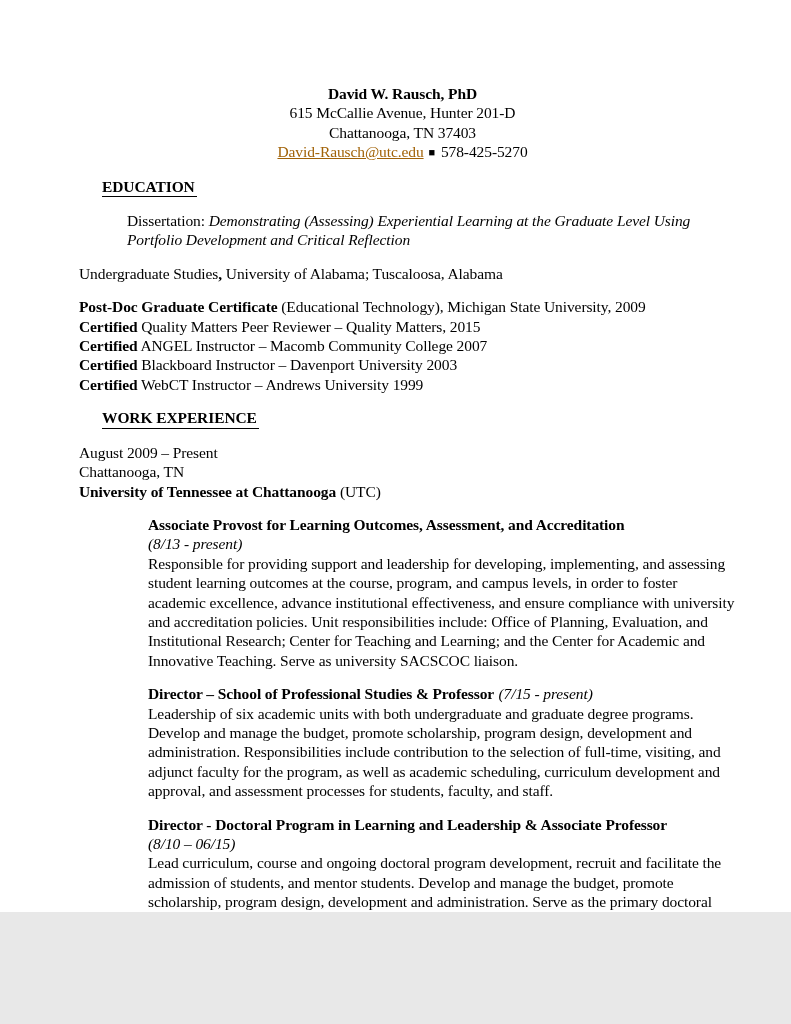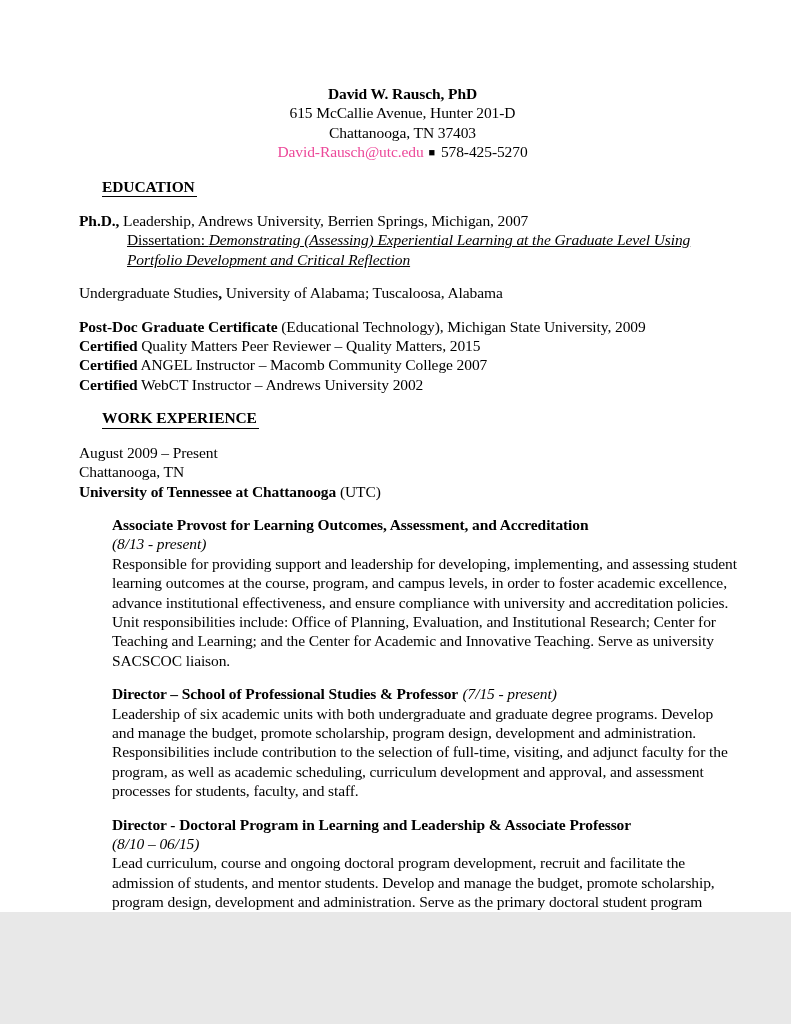--- a/index.html
+++ b/index.html
@@ -8,62 +8,62 @@
   .page {
     width: 791px; height: 912px; background: #ffffff; color: #000000;
     padding: 84px 54px 0 79px; overflow: hidden;
     font-size: 15.5px; line-height: 19.4px; letter-spacing: -0.1px;
   }
   p { margin: 0; }
   .b { font-weight: bold; }
   .i { font-style: italic; }
   .header { text-align: center; margin-left: -11px; margin-bottom: 14px; }
   .email {
-    color: #ec4899; cursor: pointer;
+    color: #a16207; text-decoration: underline; cursor: pointer;
     padding-right: 3px;
   }
   .sq { font-size: 11px; vertical-align: 1px; padding: 0 2px; }
   .section-heading {
     font-weight: bold; margin-bottom: 14px; margin-left: 23px;
   }
   .section-heading span {
     display: inline-block; border-bottom: 1.6px solid #000; padding-right: 2px;
   }
   .block { margin-bottom: 14px; }
-  .indent1 { margin-left: 48px; text-decoration: underline; }
-  .job { margin-left: 33px; margin-bottom: 14px; }
+  .indent1 { margin-left: 48px; }
+  .job { margin-left: 69px; margin-bottom: 14px; }
   .pos-dates-inline { margin-left: 0.28em; }
 </style>
 </head>
 <body>
 
 <div class="page">
 
   <div class="header">
     <p class="b">David W. Rausch, PhD</p>
     <p>615 McCallie Avenue, Hunter 201-D</p>
     <p>Chattanooga, TN 37403</p>
     <p><a class="email">David-Rausch@utc.edu</a><span class="sq">■</span> <span>578-425-5270</span></p>
   </div>
 
   <p class="section-heading"><span>EDUCATION</span></p>
 
   <div class="block">
-    <p><span class="b">Ph.D.,</span><span> Leadership, Andrews University, Berrien Springs, Michigan, 2007</span></p>
     <p class="indent1"><span>Dissertation: </span><span class="i">Demonstrating (Assessing) Experiential Learning at the Graduate Level Using Portfolio Development and Critical Reflection</span></p>
   </div>
 
 
   <p class="block"><span>Undergraduate Studies</span><span class="b">,</span><span> University of Alabama; Tuscaloosa, Alabama</span></p>
 
   <div class="block">
     <p><span class="b">Post-Doc Graduate Certificate</span><span> (Educational Technology), Michigan State University, 2009</span></p>
     <p><span class="b">Certified</span><span> Quality Matters Peer Reviewer – Quality Matters, 2015</span></p>
     <p><span class="b">Certified</span><span> ANGEL Instructor – Macomb Community College 2007</span></p>
-    <p><span class="b">Certified</span><span> WebCT Instructor – Andrews University 2002</span></p>
+    <p><span class="b">Certified</span><span> Blackboard Instructor – Davenport University 2003</span></p>
+    <p><span class="b">Certified</span><span> WebCT Instructor – Andrews University 1999</span></p>
   </div>
 
   <p class="section-heading"><span>WORK EXPERIENCE</span></p>
 
   <div class="block">
     <p>August 2009 – Present</p>
     <p>Chattanooga, TN</p>
     <p><span class="b">University of Tennessee at Chattanooga</span><span> (UTC)</span></p>
   </div>
 

